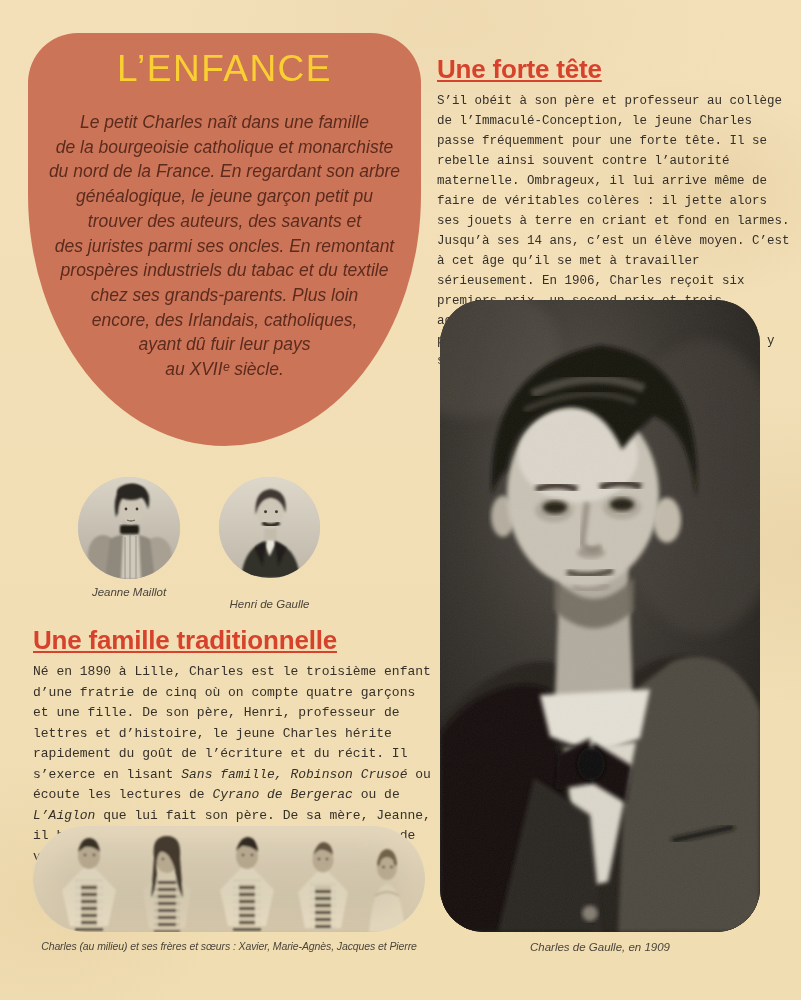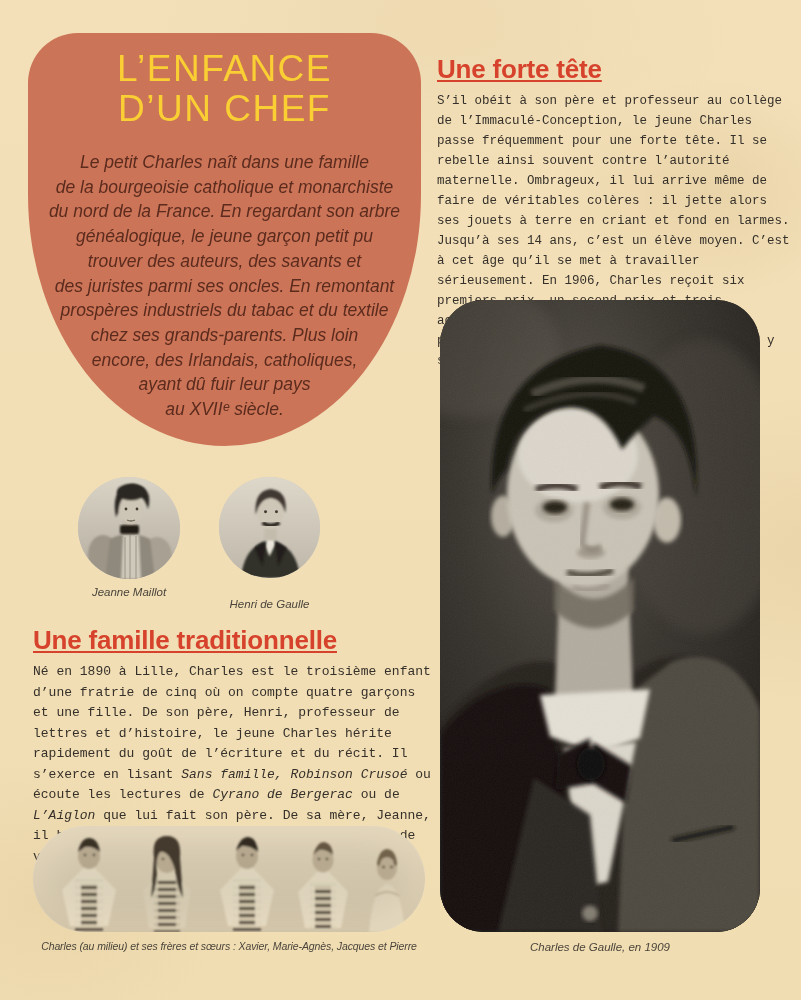--- a/index.html
+++ b/index.html
@@ -53,21 +53,20 @@
   .cap-siblings{left:14px;top:940px;width:430px;font-size:10.5px;letter-spacing:-0.1px;}
 </style>
 </head>
 <body>
 
 <div class="page">
 
   <div class="blob">
     <div class="blob-title">
       <div>L’ENFANCE</div>
-      <div>D’UN CHEF</div>
     </div>
     <div class="blob-par">
       <div>Le petit Charles naît dans une famille</div>
       <div>de la bourgeoisie catholique et monarchiste</div>
       <div>du nord de la France. En regardant son arbre</div>
       <div>généalogique, le jeune garçon petit pu</div>
       <div>trouver des auteurs, des savants et</div>
       <div>des juristes parmi ses oncles. En remontant</div>
       <div>prospères industriels du tabac et du textile</div>
       <div>chez ses grands-parents. Plus loin</div>

